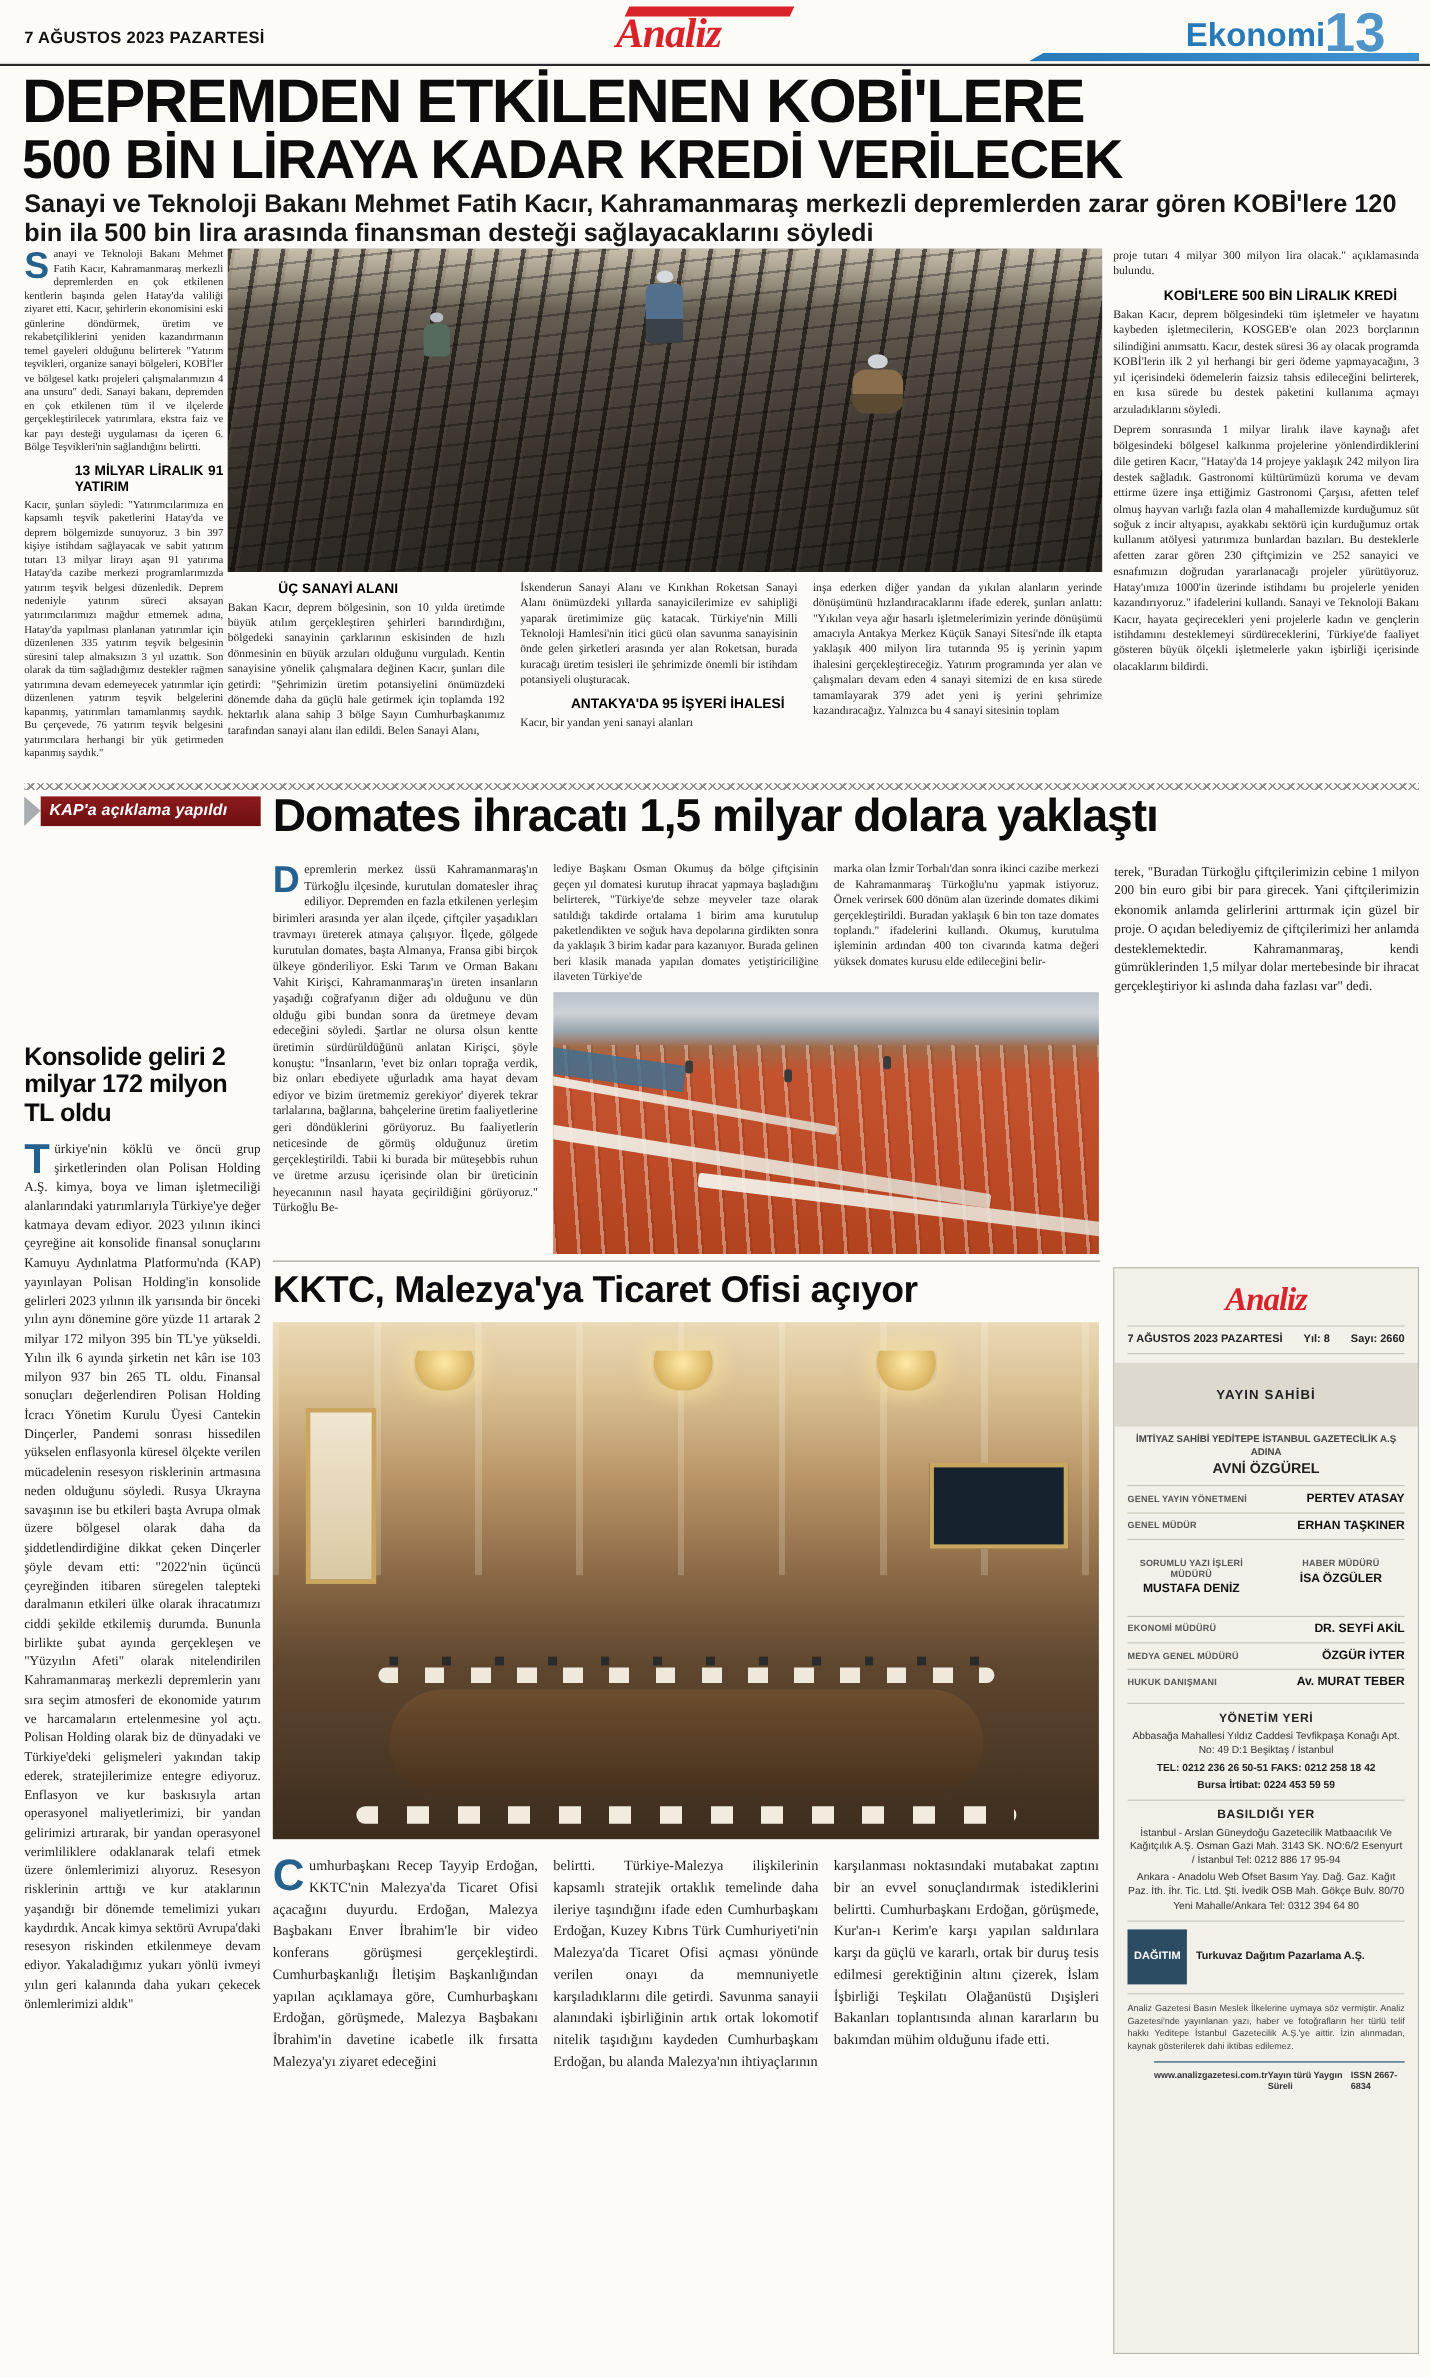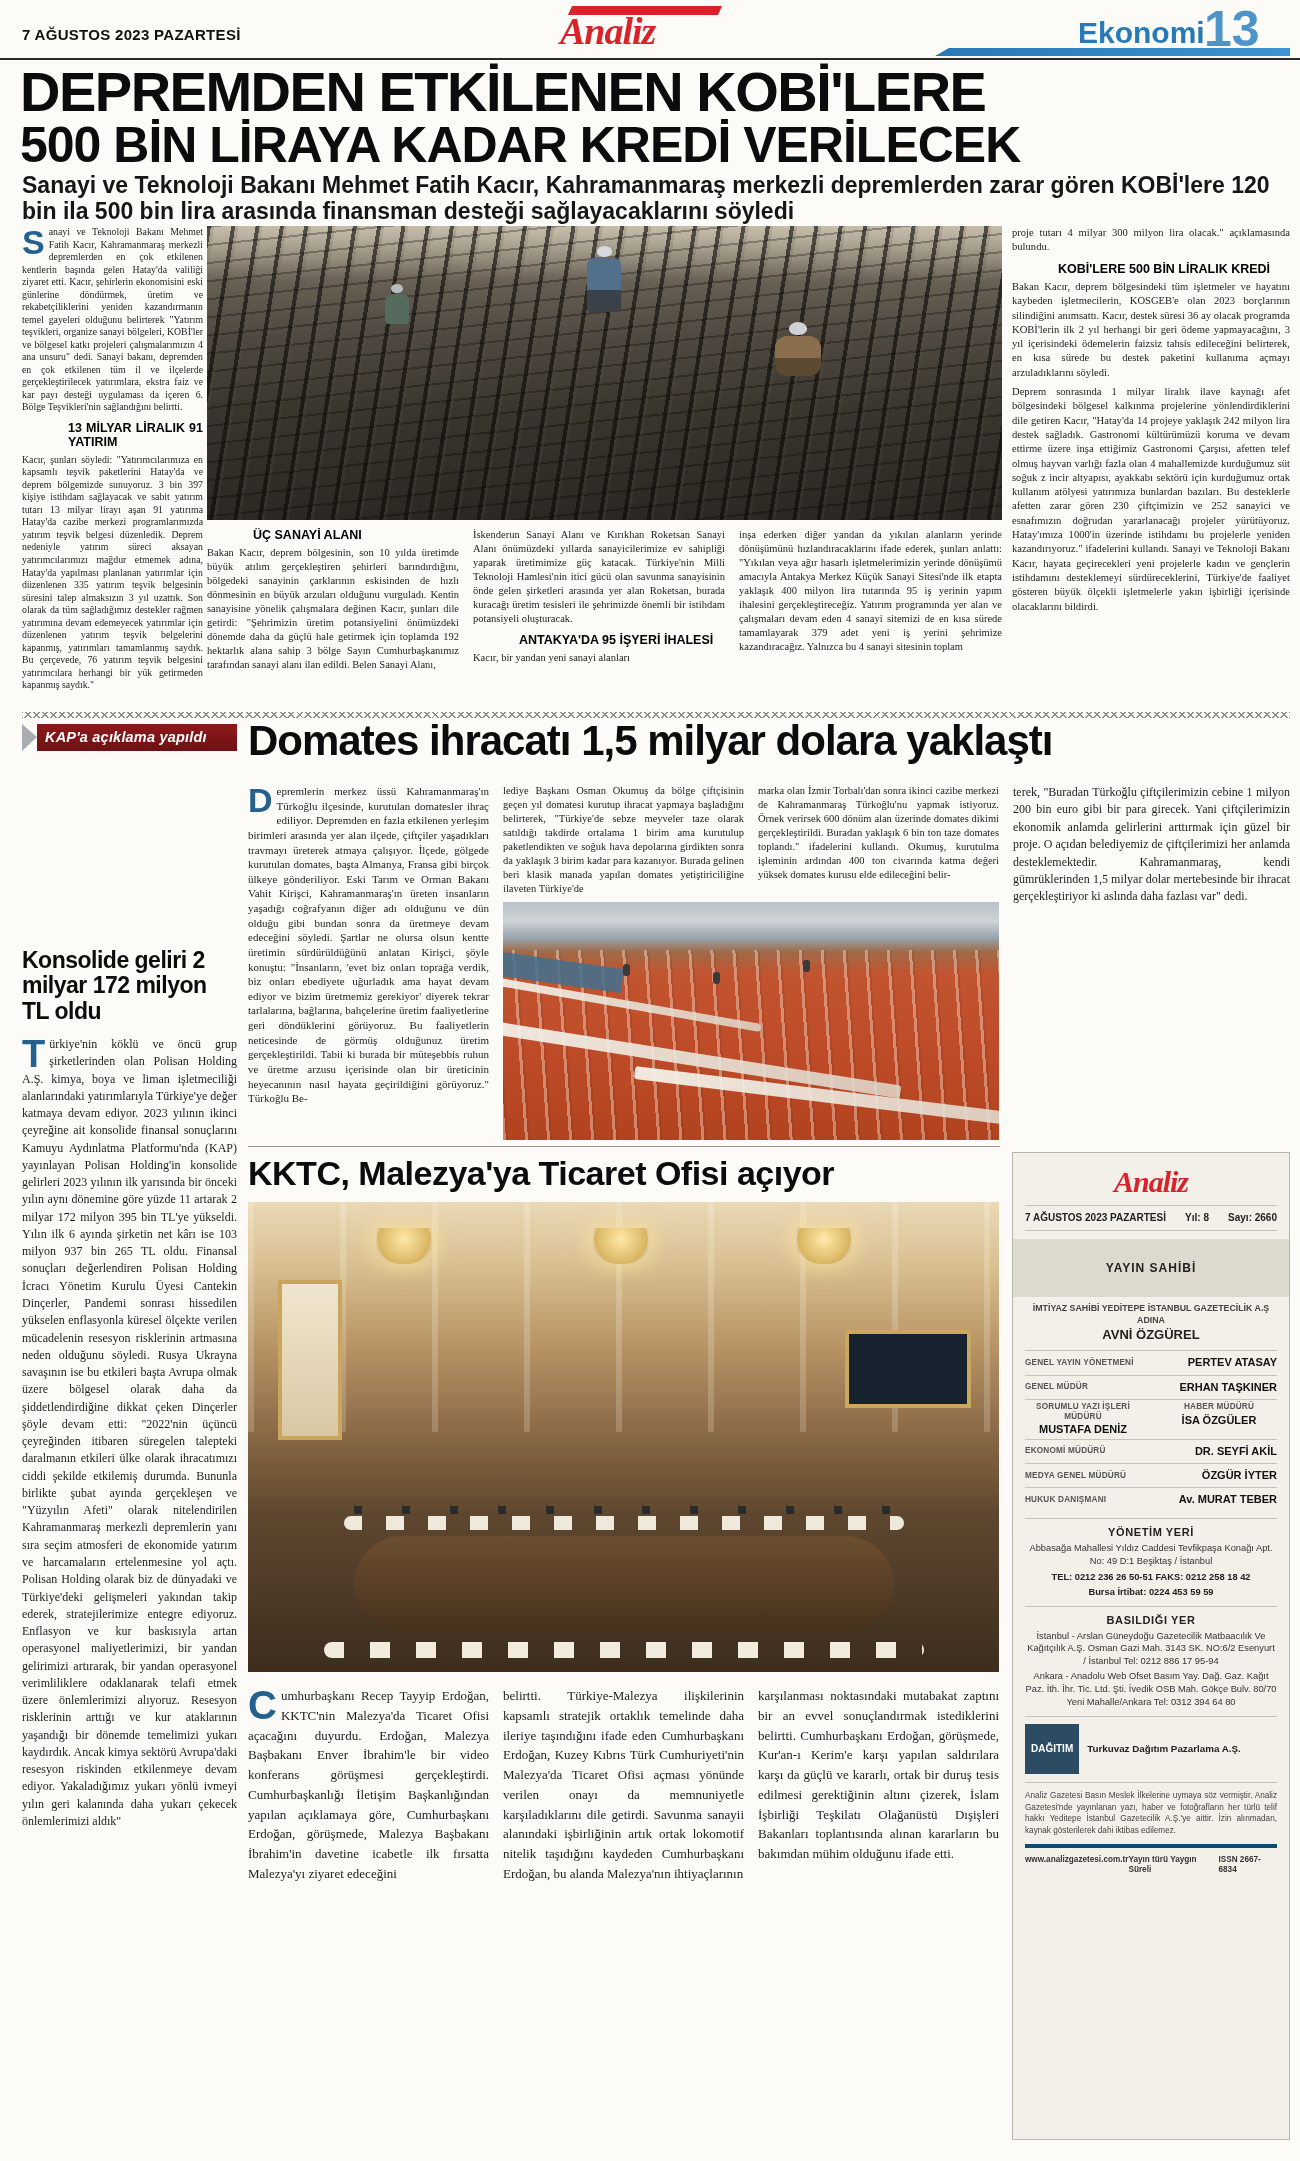--- a/index.html
+++ b/index.html
@@ -125,31 +125,31 @@
   .kunye{left:1012px; top:1152px; width:278px; height:988px; background:#f2f0e9; border:1px solid #b9b5ab;
     padding:14px 12px; font-family:"Liberation Sans",sans-serif; color:#222;}
   .k-logo{text-align:center; font:italic 700 30px/1 "Liberation Serif",serif; color:#d8232a; letter-spacing:-1px; padding-bottom:8px;}
   .k-daterow{display:flex; justify-content:space-between; font:700 10px/1.2 "Liberation Sans",sans-serif; border-top:1px solid #c7c3b8; border-bottom:1px solid #c7c3b8; padding:6px 0;}
   .k-bar{text-align:center; font:700 12px/1.2 "Liberation Sans",sans-serif; background:#ddd9cf; margin:8px -12px 6px; padding:22px 0; letter-spacing:1px;}
   .k-ownerline{text-align:center; font:700 8.8px/1.3 "Liberation Sans",sans-serif; color:#444;}
   .k-ownername{text-align:center; font:700 13px/1.4 "Liberation Sans",sans-serif; margin-bottom:6px;}
   .k-staffrow{display:flex; justify-content:space-between; align-items:center; border-top:1px solid #c7c3b8; padding:5px 0;}
   .k-label{font:700 8.2px/1.2 "Liberation Sans",sans-serif; color:#555; letter-spacing:.2px;}
   .k-value{font:700 11px/1.2 "Liberation Sans",sans-serif; color:#111; text-align:right;}
-  .k-double{display:grid; grid-template-columns:1fr 1fr; gap:20px; border-top:1px solid #c7c3b8; padding:2px 0;}
+  .k-double{display:grid; grid-template-columns:1fr 1fr; gap:20px; border-top:1px solid #c7c3b8; padding:17px 0;}
   .k-cell{text-align:center;}
   .k-cell .k-value{text-align:center; margin-top:2px;}
   .k-sechead{text-align:center; font:700 11px/1.2 "Liberation Sans",sans-serif; border-top:1px solid #c7c3b8; margin-top:7px; padding-top:7px; letter-spacing:.6px;}
   .k-small{text-align:center; font:400 9.3px/1.35 "Liberation Sans",sans-serif; color:#333; margin-top:3px;}
   .k-smallb{text-align:center; font:700 9.3px/1.35 "Liberation Sans",sans-serif; color:#222; margin-top:3px;}
   .k-dist{display:flex; gap:8px; align-items:center; border-top:1px solid #c7c3b8; margin-top:8px; padding-top:7px;}
   .k-dist .dl{font:700 10px/1.2 "Liberation Sans",sans-serif; background:#2b4c63; color:#fff; padding:19px 6px;text-align:center;}
   .k-dist .dv{font:700 9.8px/1.2 "Liberation Sans",sans-serif;}
   .k-disc{font:400 8.2px/1.4 "Liberation Sans",sans-serif; color:#444; text-align:justify; border-top:1px solid #c7c3b8; margin-top:8px; padding-top:7px;}
-  .k-foot{display:flex; font:700 8.2px/1.2 "Liberation Sans",sans-serif; color:#333; border-top:4px solid #0c4a6e; margin-top:8px; padding-top:7px;}
+  .k-foot{display:flex; font:700 8.2px/1.2 "Liberation Sans",sans-serif; color:#333; border-top:1px solid #0c4a6e; margin-top:8px; padding-top:7px;margin-left:24px;}
 </style>
 </head>
 <body>
 
 <div class="page">
 
   <div class="abs hdr-date">7 AĞUSTOS 2023 PAZARTESİ</div>
   <div class="abs logo">
     <span class="logo-ribbon"></span>
     <span class="logo-text">Analiz</span>

